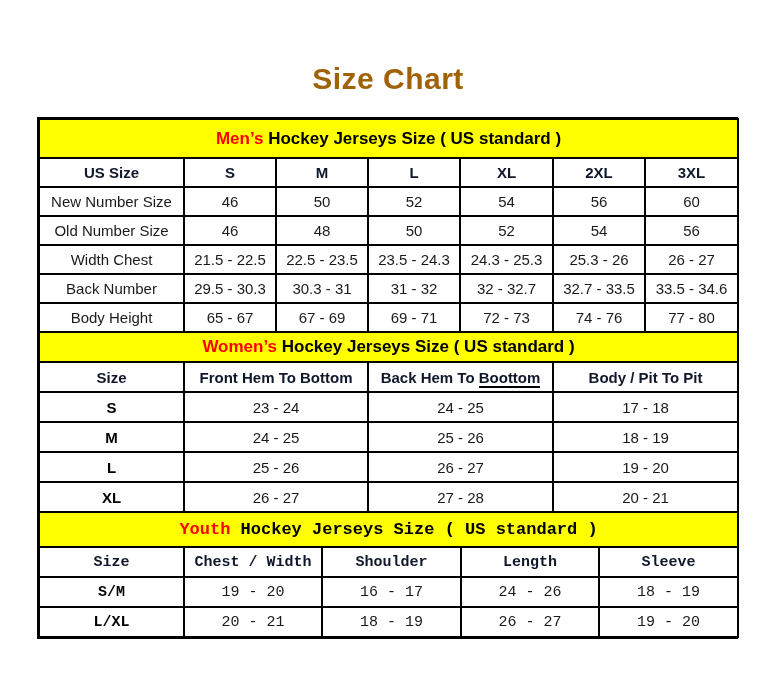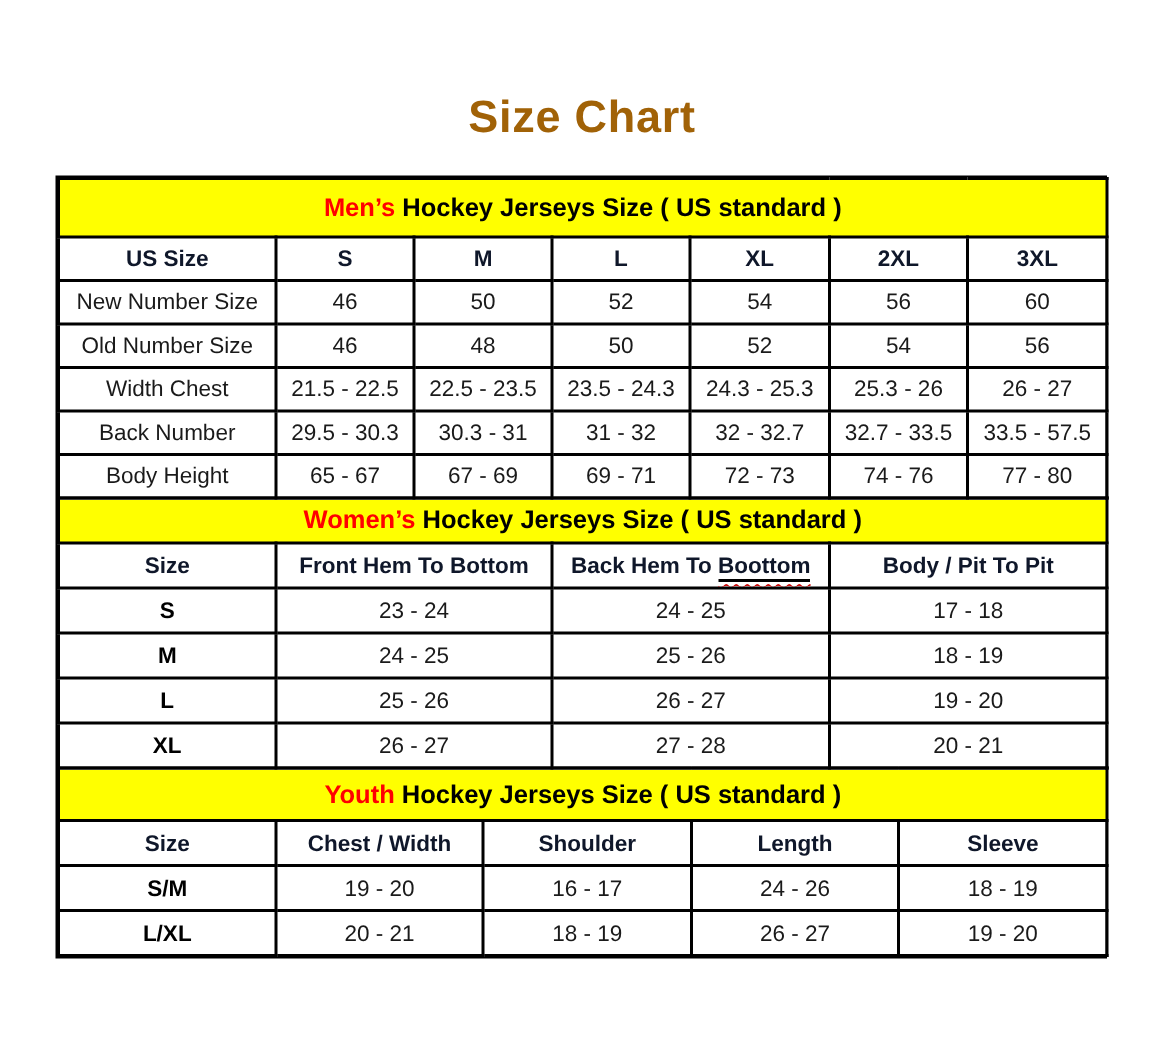--- a/index.html
+++ b/index.html
@@ -59,21 +59,21 @@
   }
   .banner-hl { color: #ff0000; }
   .size-table th {
     font-weight: bold;
     font-size: 15px;
     color: #0f172a;
   }
   td.row-label { font-weight: normal; }
   td.row-label-bold { font-weight: bold; color: #000; }
   .women-table td, .women-table th { height: 28px; }
-  .youth-table td, .youth-table th { height: 28px; }
+  .youth-table td, .youth-table th { height: 28px; font-family: Liberation Mono, monospace; }
   .youth-table .banner-row td { height: 33px; }
   .misspelled-wrap {
     border-bottom: 2px solid #000;
     padding-bottom: 0px;
   }
   .misspelled {
     text-decoration: underline wavy #cc0000;
     text-decoration-thickness: 1px;
     text-underline-offset: 7px;
   }
@@ -137,21 +137,21 @@
         <td>25.3 - 26</td>
         <td>26 - 27</td>
       </tr>
       <tr>
         <td class="row-label">Back Number</td>
         <td>29.5 - 30.3</td>
         <td>30.3 - 31</td>
         <td>31 - 32</td>
         <td>32 - 32.7</td>
         <td>32.7 - 33.5</td>
-        <td>33.5 - 57.5</td>
+        <td>33.5 - 34.6</td>
       </tr>
       <tr>
         <td class="row-label">Body Height</td>
         <td>65 - 67</td>
         <td>67 - 69</td>
         <td>69 - 71</td>
         <td>72 - 73</td>
         <td>74 - 76</td>
         <td>77 - 80</td>
       </tr>

